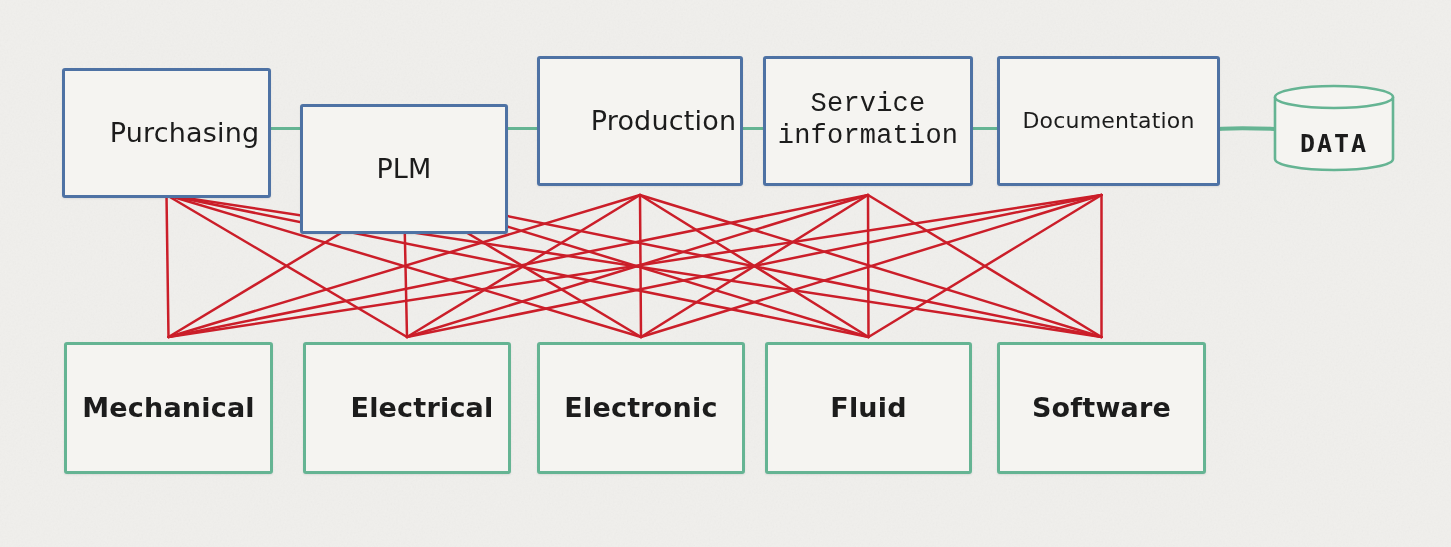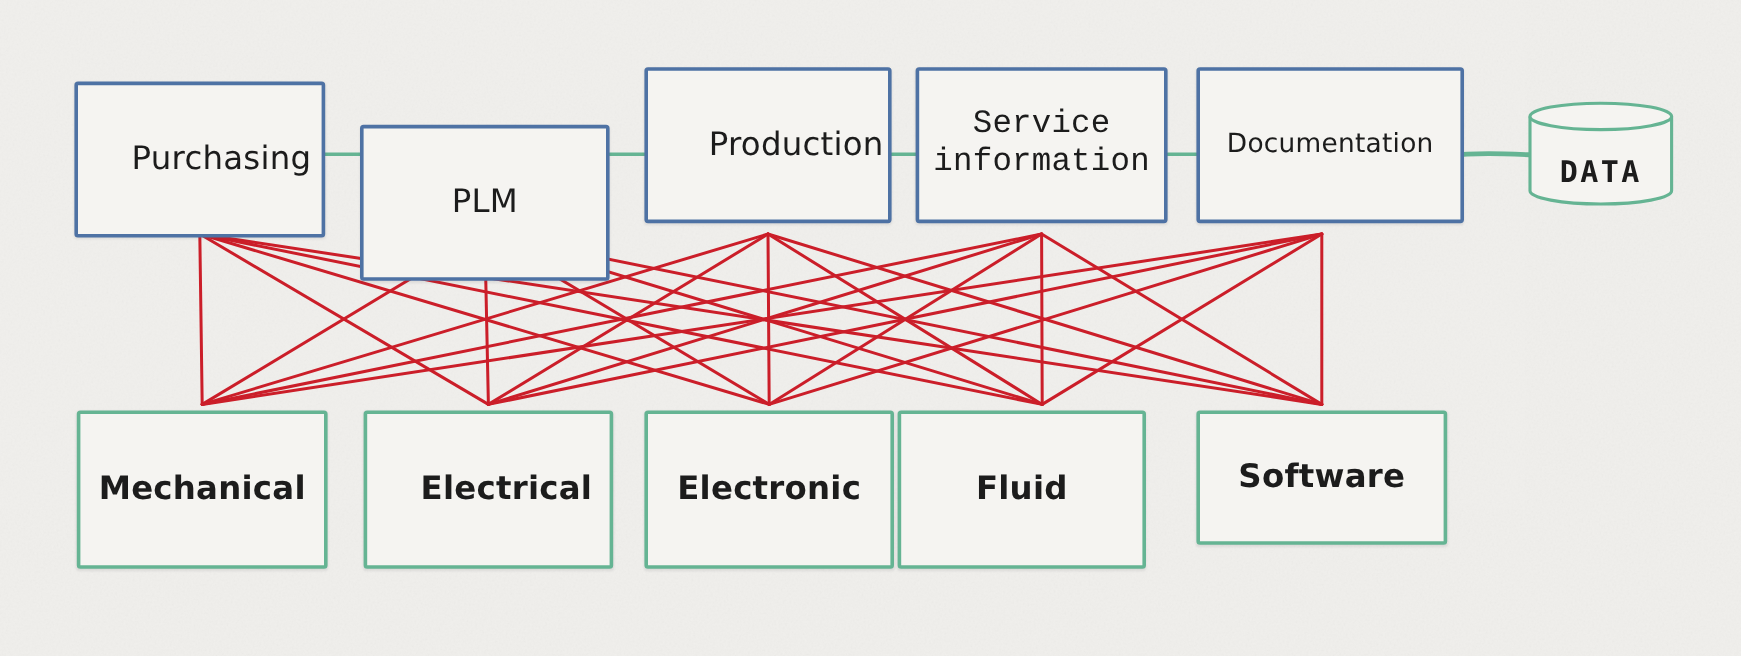--- a/index.html
+++ b/index.html
@@ -116,19 +116,19 @@
     </div>
     <div class="box bottom-row" style="left: 64px; top: 342px; width: 209px; height: 132px;">
       <span class="label">Mechanical</span>
     </div>
     <div class="box bottom-row" style="left: 303px; top: 342px; width: 208px; height: 132px; padding-left: 30px;">
       <span class="label">Electrical</span>
     </div>
     <div class="box bottom-row" style="left: 537px; top: 342px; width: 208px; height: 132px;">
       <span class="label">Electronic</span>
     </div>
-    <div class="box bottom-row" style="left: 748px; top: 342px; width: 207px; height: 132px;">
+    <div class="box bottom-row" style="left: 765px; top: 342px; width: 207px; height: 132px;">
       <span class="label">Fluid</span>
     </div>
-    <div class="box bottom-row" style="left: 997px; top: 342px; width: 209px; height: 112px;">
+    <div class="box bottom-row" style="left: 997px; top: 342px; width: 209px; height: 132px;">
       <span class="label">Software</span>
     </div>
   </div>
 
 </body></html>

